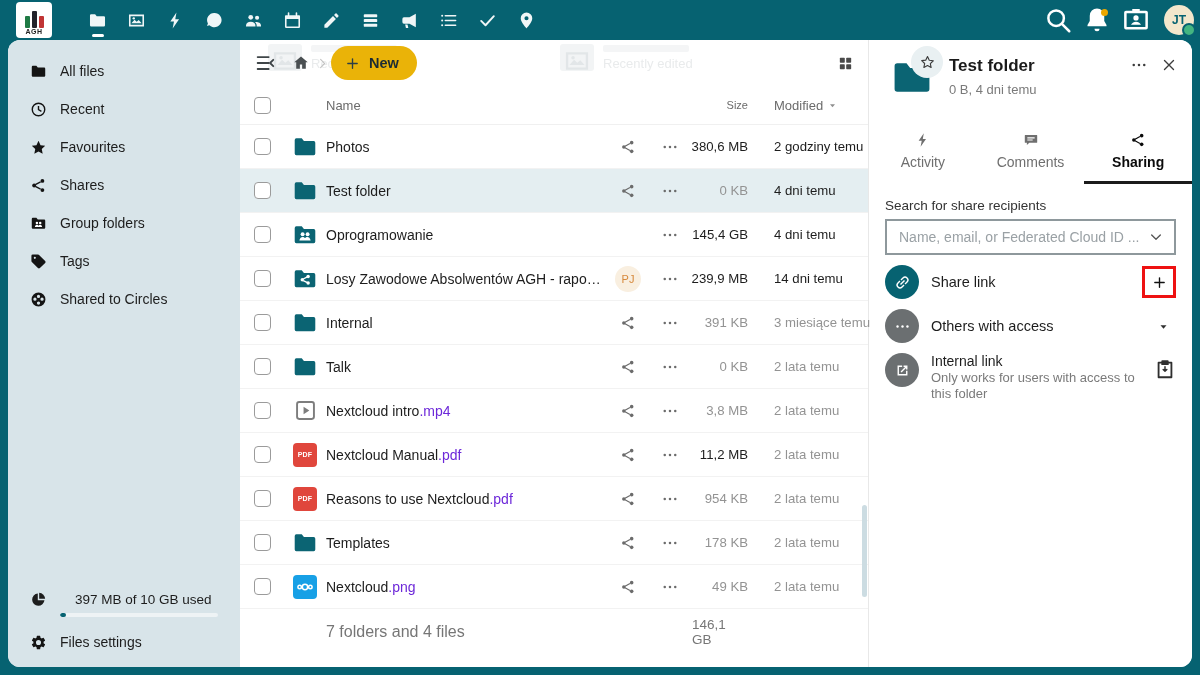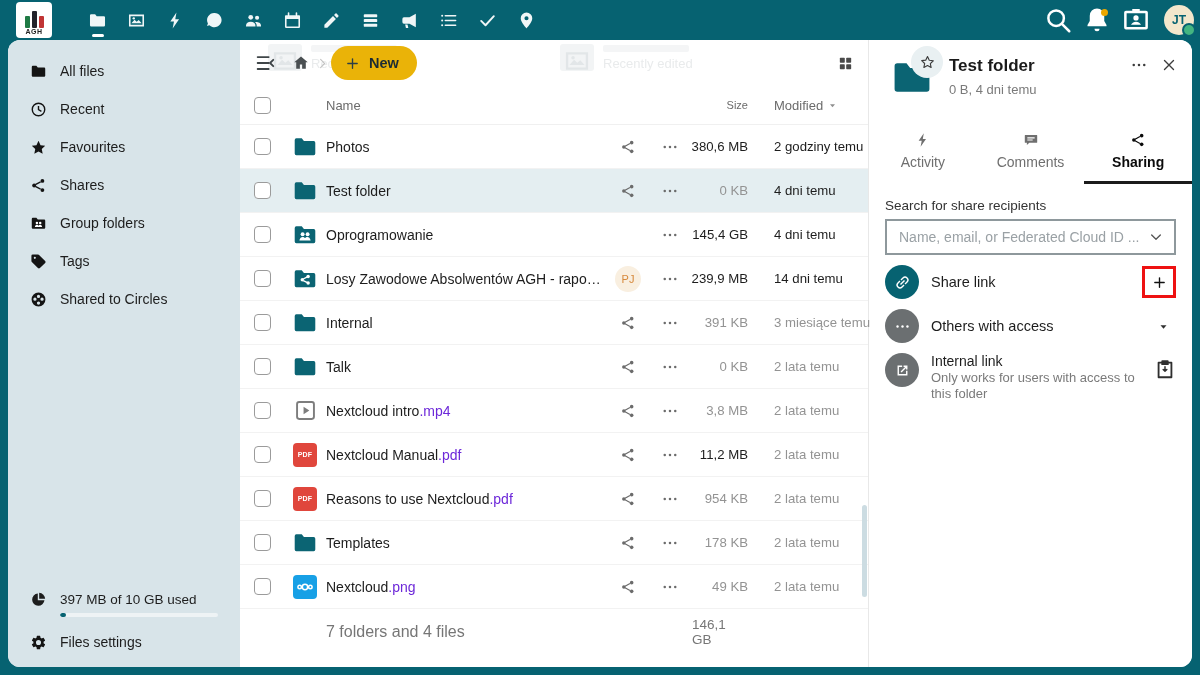--- a/index.html
+++ b/index.html
@@ -32,21 +32,21 @@
   
   .app{position:absolute;left:8px;right:8px;top:40px;bottom:8px;border-radius:12px;overflow:hidden;background:#fff;display:flex}
 
   
   .sidebar{width:232px;background:#d8e4e9;display:flex;flex-direction:column;padding:12px 0 6px 0;box-sizing:border-box;flex:none}
   .side-item{height:38px;display:flex;align-items:center;padding-left:22px;gap:13px;cursor:pointer;color:#1d1d1d}
   .side-item .ic{width:17px;height:17px;color:#141414;flex:none}
   .side-item .lbl{font-size:14px}
   .side-bottom{margin-top:auto}
   .quota{padding:5px 22px 6px 22px}
-  .quota-top{display:flex;align-items:center;gap:13px;color:#1d1d1d}
+  .quota-top{display:flex;align-items:center;gap:28px;color:#1d1d1d}
   .quota-top .ic{width:17px;height:17px}
   .quota-top .lbl{font-size:13.5px}
   .quota-bar{margin:5px 0 0 30px;height:4px;border-radius:2px;background:#eef3f5;overflow:hidden}
   .quota-fill{height:100%;background:#066271;border-radius:2px}
 
   
   .main{flex:1;background:#fff;position:relative;display:flex;flex-direction:column;min-width:0}
   .ghost{position:absolute;top:4px;display:flex;gap:9px;z-index:0}
   .ghost .gicon{width:34px;height:27px;border-radius:3px;background:#f2f4f5;color:#e2e6e8;padding:3px;box-sizing:border-box}
   .ghost .gtxt{display:flex;flex-direction:column;justify-content:center;gap:4px}

